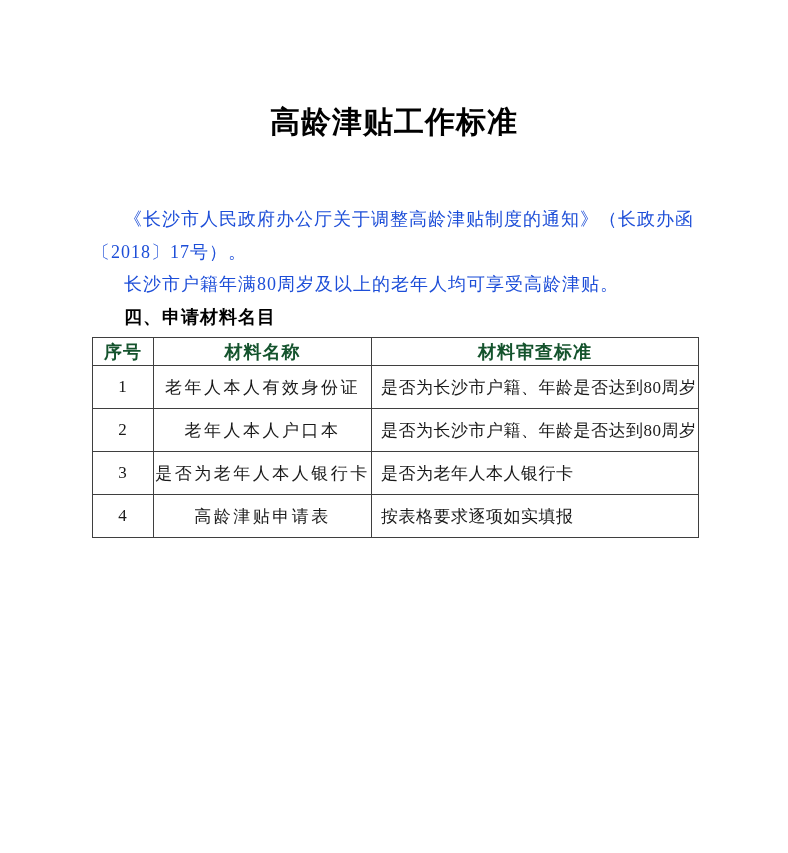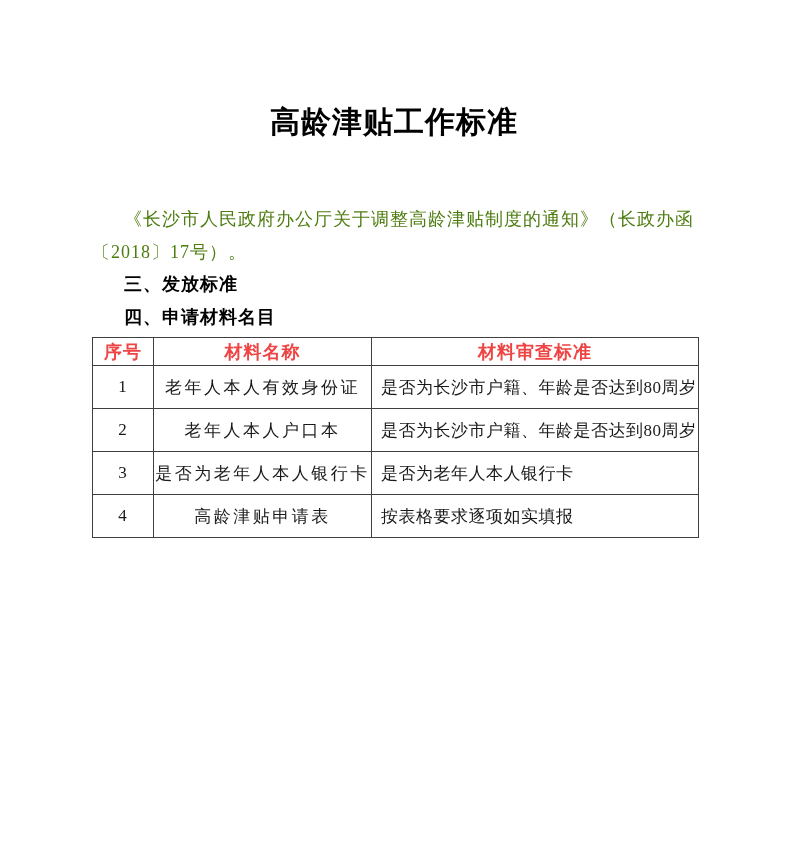--- a/index.html
+++ b/index.html
@@ -42,21 +42,21 @@
     color: #000000;
     line-height: 32.5px;
     letter-spacing: 1px;
     text-indent: 32px;
     white-space: nowrap;
   }
   .line {
     margin: 0;
     font-family: "Liberation Serif", serif;
     font-size: 18px;
-    color: #4d7c0f;
+    color: #1d4ed8;
     line-height: 32.5px;
     letter-spacing: 1px;
     white-space: nowrap;
   }
   .indent { text-indent: 32px; }
   .mat-table {
     border-collapse: collapse;
     table-layout: fixed;
     width: 606px;
     margin-top: 4px;
@@ -69,21 +69,21 @@
     padding: 0;
     overflow: hidden;
     white-space: nowrap;
     vertical-align: middle;
   }
   .mat-table th {
     height: 28px;
     font-family: "Liberation Sans", sans-serif;
     font-size: 18px;
     font-weight: 700;
-    color: #ef4444;
+    color: #14532d;
     letter-spacing: 1px;
     text-align: center;
   }
   .mat-table td {
     height: 43px;
     font-family: "Liberation Serif", serif;
     font-size: 17px;
     color: #1a1a1a;
     text-align: center;
     letter-spacing: 1px;
@@ -100,22 +100,22 @@
 
 <div class="page">
 
   <h1 class="doc-title">高龄津贴工作标准</h1>
 
   <div class="doc-body">
 
     <p class="line indent">《长沙市人民政府办公厅关于调整高龄津贴制度的通知》（长政办函</p>
     <p class="line">〔2018〕17号）。</p>
 
+    <p class="line indent">长沙市户籍年满80周岁及以上的老年人均可享受高龄津贴。</p>
 
-    <h2 class="sec-heading">三、发放标准</h2>
 
     <h2 class="sec-heading">四、申请材料名目</h2>
 
     <table class="mat-table">
       <colgroup>
           <col class="c1">
           <col class="c2">
           <col class="c3">
         </colgroup>
       <thead>

